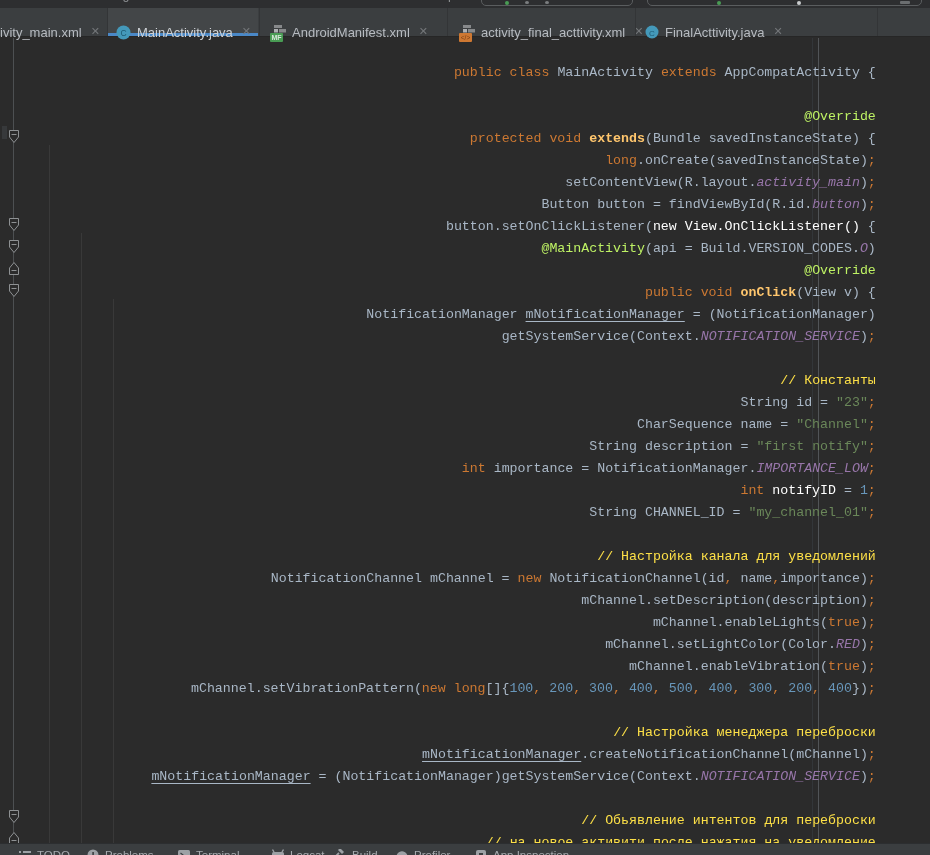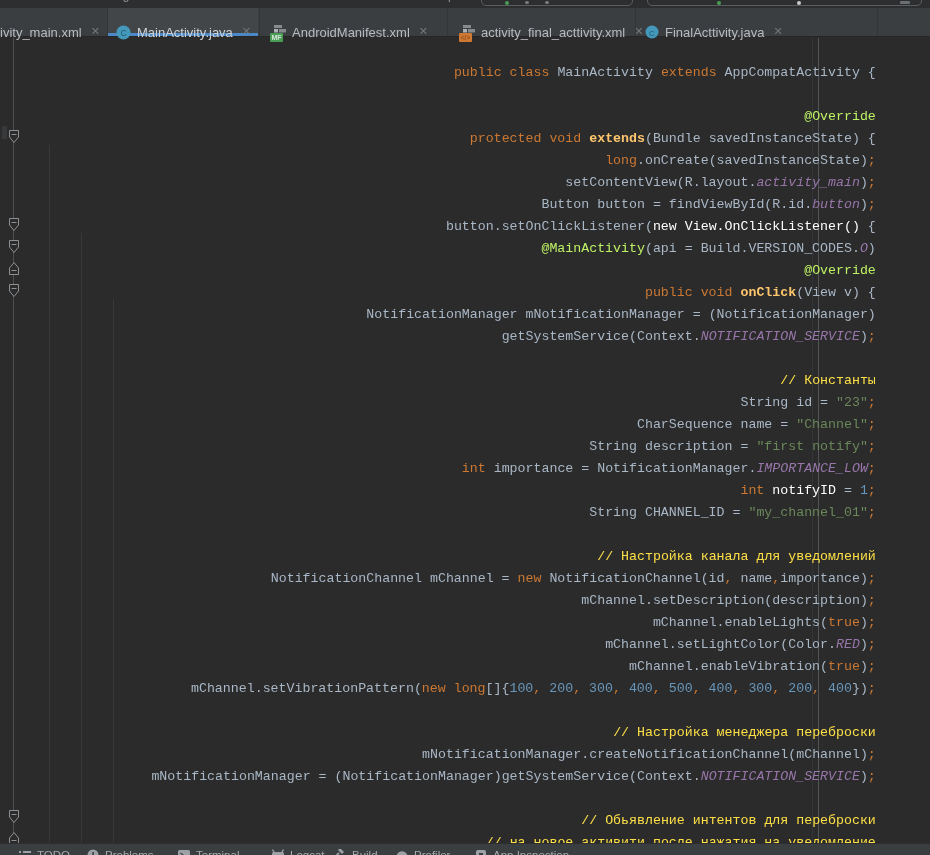--- a/index.html
+++ b/index.html
@@ -23,21 +23,21 @@
   #code{position:absolute;left:20px;top:21px;margin:4px;font-family:"Liberation Mono",monospace;
         font-size:13.27px;line-height:22px;color:#a9b7c6;white-space:pre;text-align:right;}
   .k{color:#cc7832;}
   .m{color:#ffc66d;font-weight:bold;}
   .a{color:#bef264;}
   .s{color:#6a8759;}
   .n{color:#6897bb;}
   .c{color:#fde047;}
   .i{color:#9876aa;font-style:italic;}
   .g{color:#ffffff;}
-  .u{text-underline-offset:3px;}
+  .u{text-decoration:underline;text-underline-offset:3px;}
   .fold{position:absolute;left:8px;}
   
   #status{position:absolute;left:0;top:843px;width:930px;height:12px;background:#3b3e40;border-top:1px solid #2c2e30;overflow:hidden;}
   .sitem{position:absolute;top:3px;height:16px;display:flex;align-items:center;color:#a6aaae;font-size:11.5px;white-space:nowrap;}
   .sic{display:inline-block;margin-right:6px;}
 </style>
 </head>
 <body>
 <div id="root">
 

